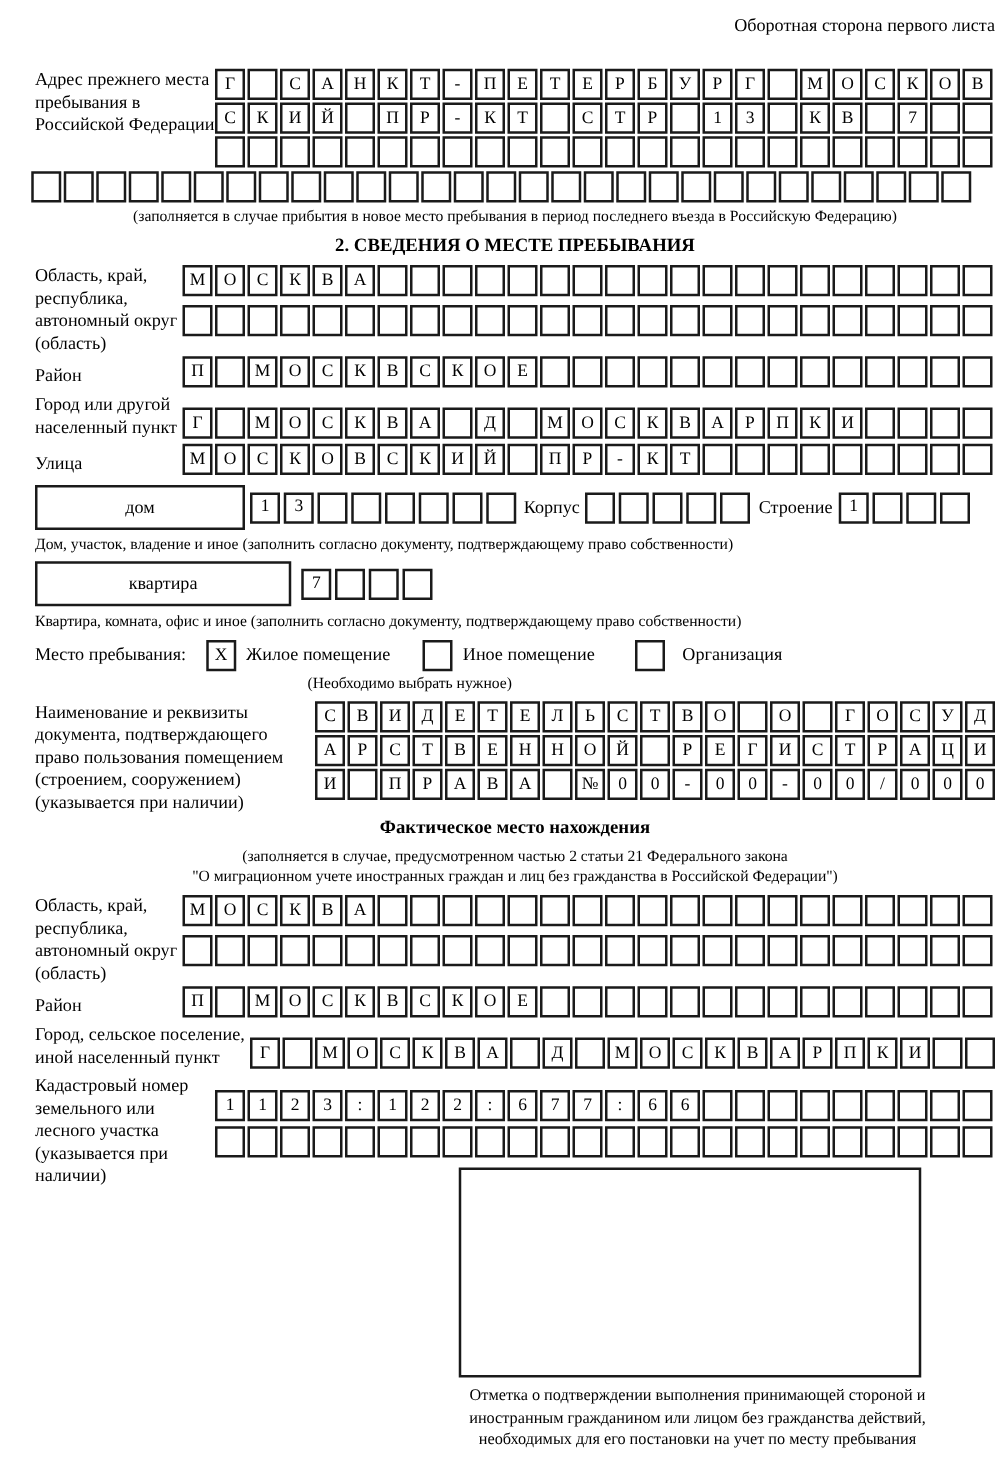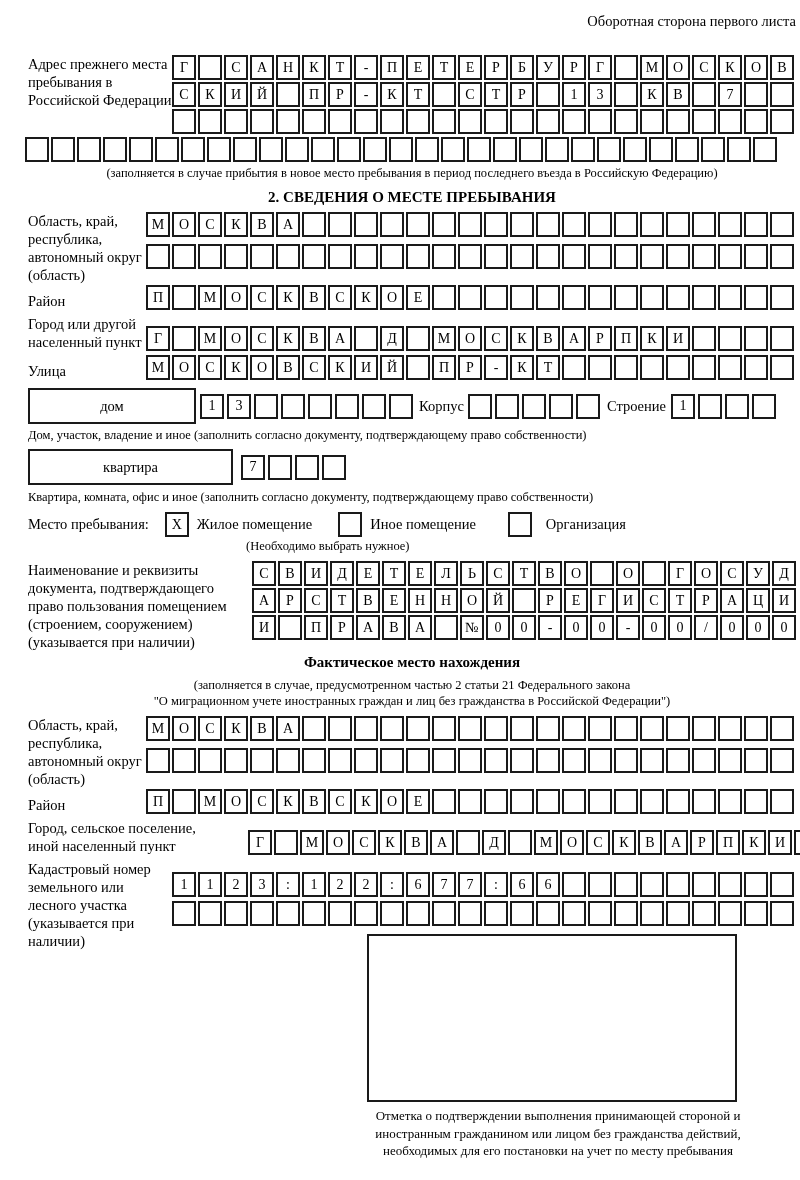--- a/index.html
+++ b/index.html
@@ -535,21 +535,21 @@
         <div class="cell"></div>
         <div class="cell"></div>
         <div class="cell"></div>
         <div class="cell"></div>
         <div class="cell"></div>
         <div class="cell"></div>
         <div class="cell"></div>
       </div>
   </div>
 
-  <div class="flexblock vcenter" style="margin-top:5px;gap:48px;">
+  <div class="flexblock vcenter" style="margin-top:5px;">
     <div class="labelcol w172">Город, сельское поселение, иной населенный пункт</div>
     <div class="boxrow">
         <div class="cell">Г</div>
         <div class="cell"></div>
         <div class="cell">М</div>
         <div class="cell">О</div>
         <div class="cell">С</div>
         <div class="cell">К</div>
         <div class="cell">В</div>
         <div class="cell">А</div>

